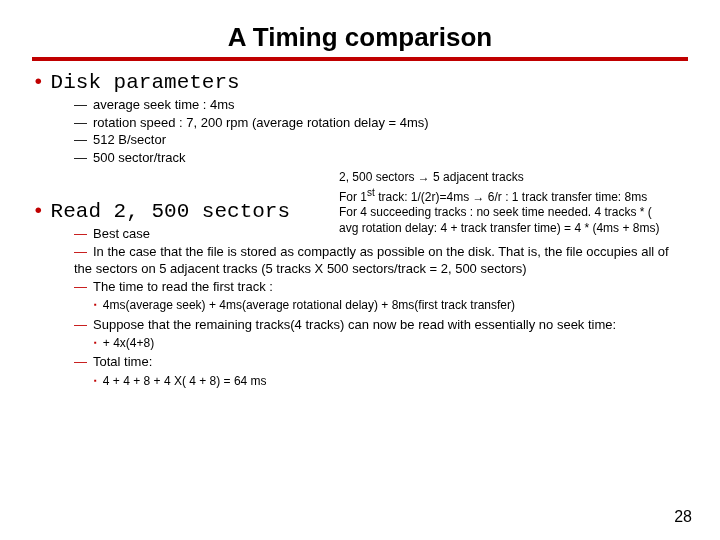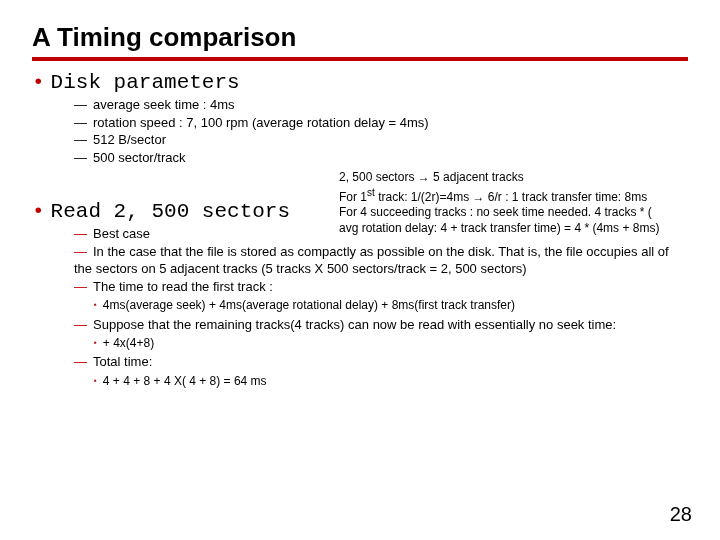--- a/index.html
+++ b/index.html
@@ -13,20 +13,21 @@
     position: relative;
     overflow: hidden;
   }
   .slide {
     padding: 22px 32px 0 32px;
   }
   .title {
     font-size: 26px;
     font-weight: bold;
     margin: 0 0 4px 0;
+    text-align: center;
   }
   .rule {
     border: none;
     border-top: 4px solid #c00000;
     margin: 0 0 10px 0;
   }
   .sec {
     font-size: 21px;
     margin: 4px 0 2px 0;
     font-family: Liberation Mono, monospace;
@@ -70,38 +71,38 @@
     line-height: 1.3;
     padding: 2px 4px;
   }
   .callout .bull { margin-right: 2px; }
   .callout .b { font-weight: bold; }
   .callout .sup { font-size: 10px; vertical-align: super; }
   .pagenum {
     position: absolute;
     right: 28px;
     bottom: 14px;
-    font-size: 20px;
+    font-size: 16px;
     margin-left: 40px;
   }
   .rel { position: relative; }
 </style>
 </head>
 <body>
 
 <div class="slide rel">
   <h1 class="title">A Timing comparison</h1>
   <hr class="rule">
 
   <div class="sec">
     <span class="dot">•</span><span>Disk parameters</span>
   </div>
   <ul class="dash">
     <li><span>average seek time : 4ms</span></li>
-    <li><span>rotation speed : 7, 100 rpm (average rotation delay = 4ms)</span></li>
+    <li><span>rotation speed : 7, 200 rpm (average rotation delay = 4ms)</span></li>
     <li><span>512 B/sector</span></li>
     <li><span>500 sector/track</span></li>
   </ul>
 
   <div class="sec" style="margin-top:34px;">
     <span class="dot">•</span><span>Read 2, 500 sectors</span>
   </div>
   <ul class="dash red">
     <li><span>Best case</span></li>
     <li><span>In the case that the file is stored as compactly as possible on the disk. That is, the file occupies all of the sectors on 5 adjacent tracks (5 tracks X 500 sectors/track = 2, 500 sectors)</span></li>

